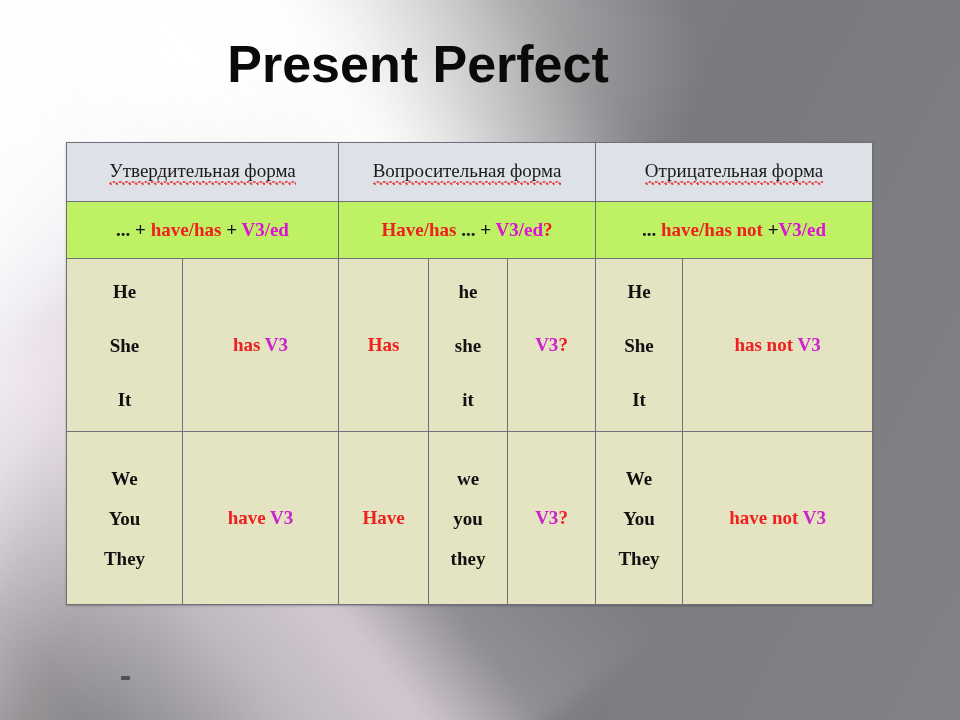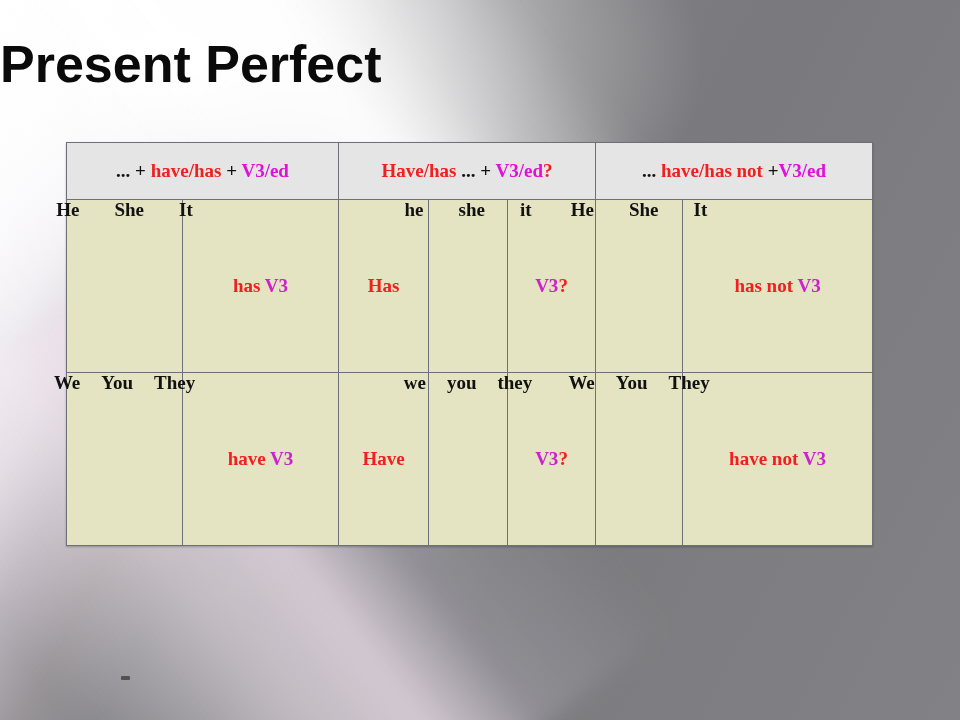--- a/index.html
+++ b/index.html
@@ -75,21 +75,21 @@
     z-index: 1;
     pointer-events: none;
   }
 
   
   #slide-title {
     position: absolute;
     top: 34px;
     left: 0;
     width: 836px;
-    text-align: left;
+    text-align: center;
     font-family: "Liberation Sans", sans-serif;
     font-weight: bold;
     font-size: 52px;
     line-height: 60px;
     color: #0a0a0a;
     letter-spacing: 0px;
     z-index: 5;
   }
 
   
@@ -133,38 +133,38 @@
     display: inline-block;
     padding-bottom: 3px;
     background-image:
       radial-gradient(circle at 1.6px 2.6px, #e24a4a 1.15px, rgba(0,0,0,0) 1.35px),
       radial-gradient(circle at 4.8px 0.9px, #e24a4a 1.15px, rgba(0,0,0,0) 1.35px);
     background-size: 6.4px 4px;
     background-repeat: repeat-x;
     background-position: 0 100%;
   }
   .formula-cell {
-    background: #e5e5e5;
+    background: #bef264;
     height: 56px;
     font-size: 19px;
     font-weight: bold;
     white-space: nowrap;
     padding: 0 4px !important;
   }
   .body-cell {
     background: #e4e3c2;
     height: 172px;
     font-size: 19px;
     font-weight: bold;
     color: #111111;
     padding: 0 4px !important;
   }
   .pron-stack {
     display: flex;
-    flex-direction: row;
+    flex-direction: column;
     justify-content: center;
     gap: 35px;
     height: 100%;
     text-align: center;
   }
   .pron-stack.lower { gap: 21px; }
   .pron-stack span { display: block; line-height: 1; }
 
   .blk { color: #111111; }
   .red { color: #ee2020; }
@@ -201,20 +201,31 @@
     <col style="width:156px">
     <col style="width:90px">
     <col style="width:79px">
     <col style="width:88px">
     <col style="width:87px">
     <col style="width:190px">
   </colgroup>
   <tbody>
 
 
+    <tr class="row-head">
+      <td class="colhead-cell" colspan="2">
+        <span class="spell">Утвердительная форма</span>
+      </td>
+      <td class="colhead-cell" colspan="3">
+        <span class="spell">Вопросительная форма</span>
+      </td>
+      <td class="colhead-cell" colspan="2">
+        <span class="spell">Отрицательная форма</span>
+      </td>
+    </tr>
 
     <tr>
       <td class="formula-cell" colspan="2">
         <span class="nowrap">
           <span class="blk">...</span>
           <span class="blk">+</span>
           <span class="red">have/has</span>
           <span class="blk">+</span>
           <span class="mag">V3/ed</span>
         </span>

